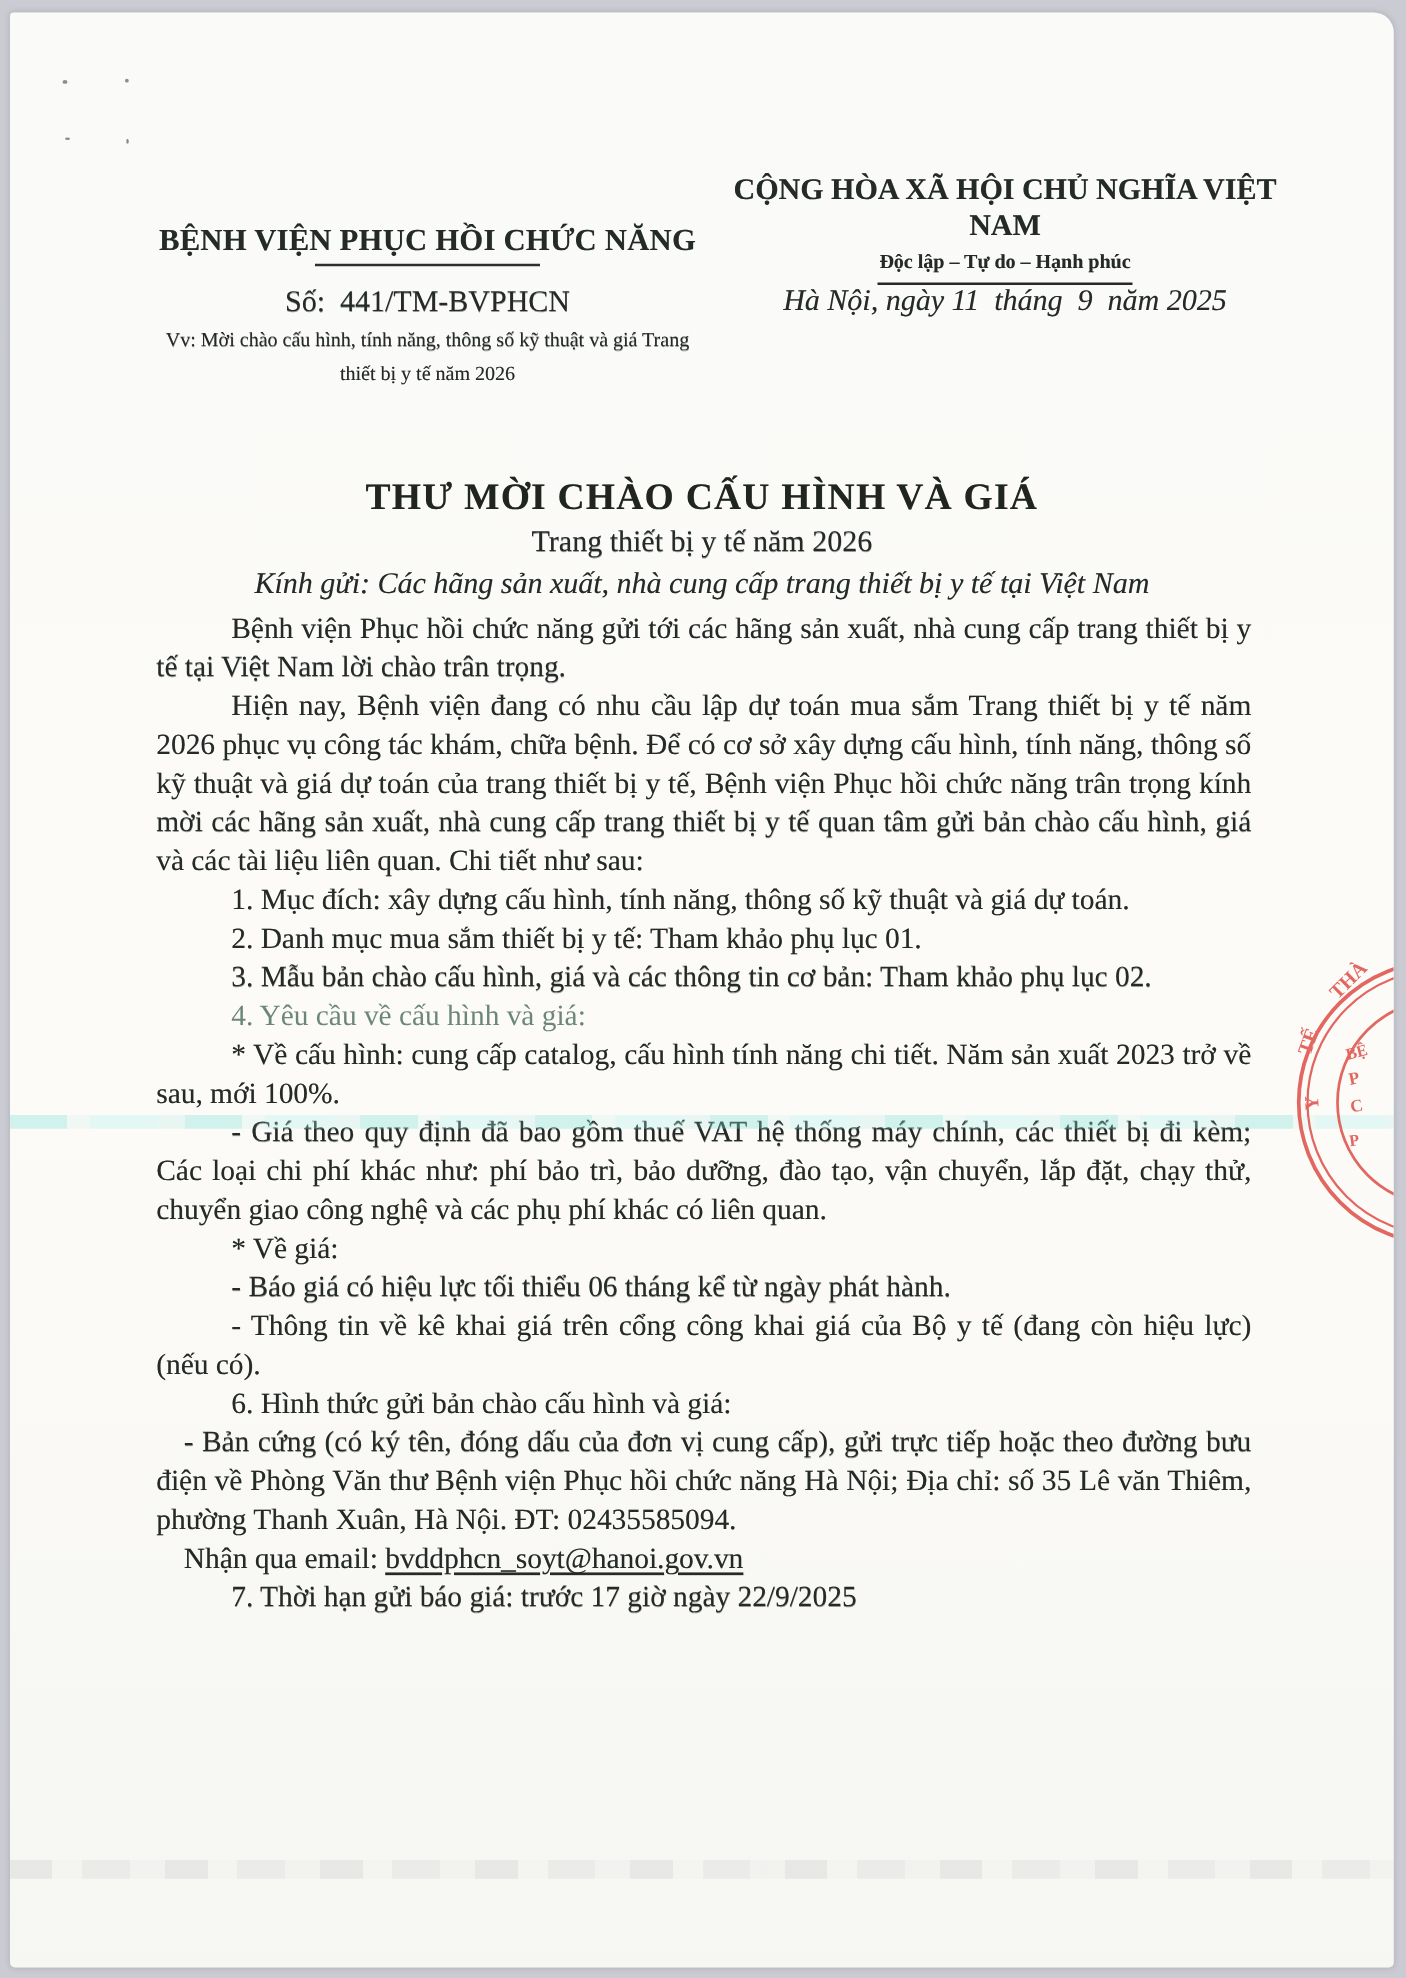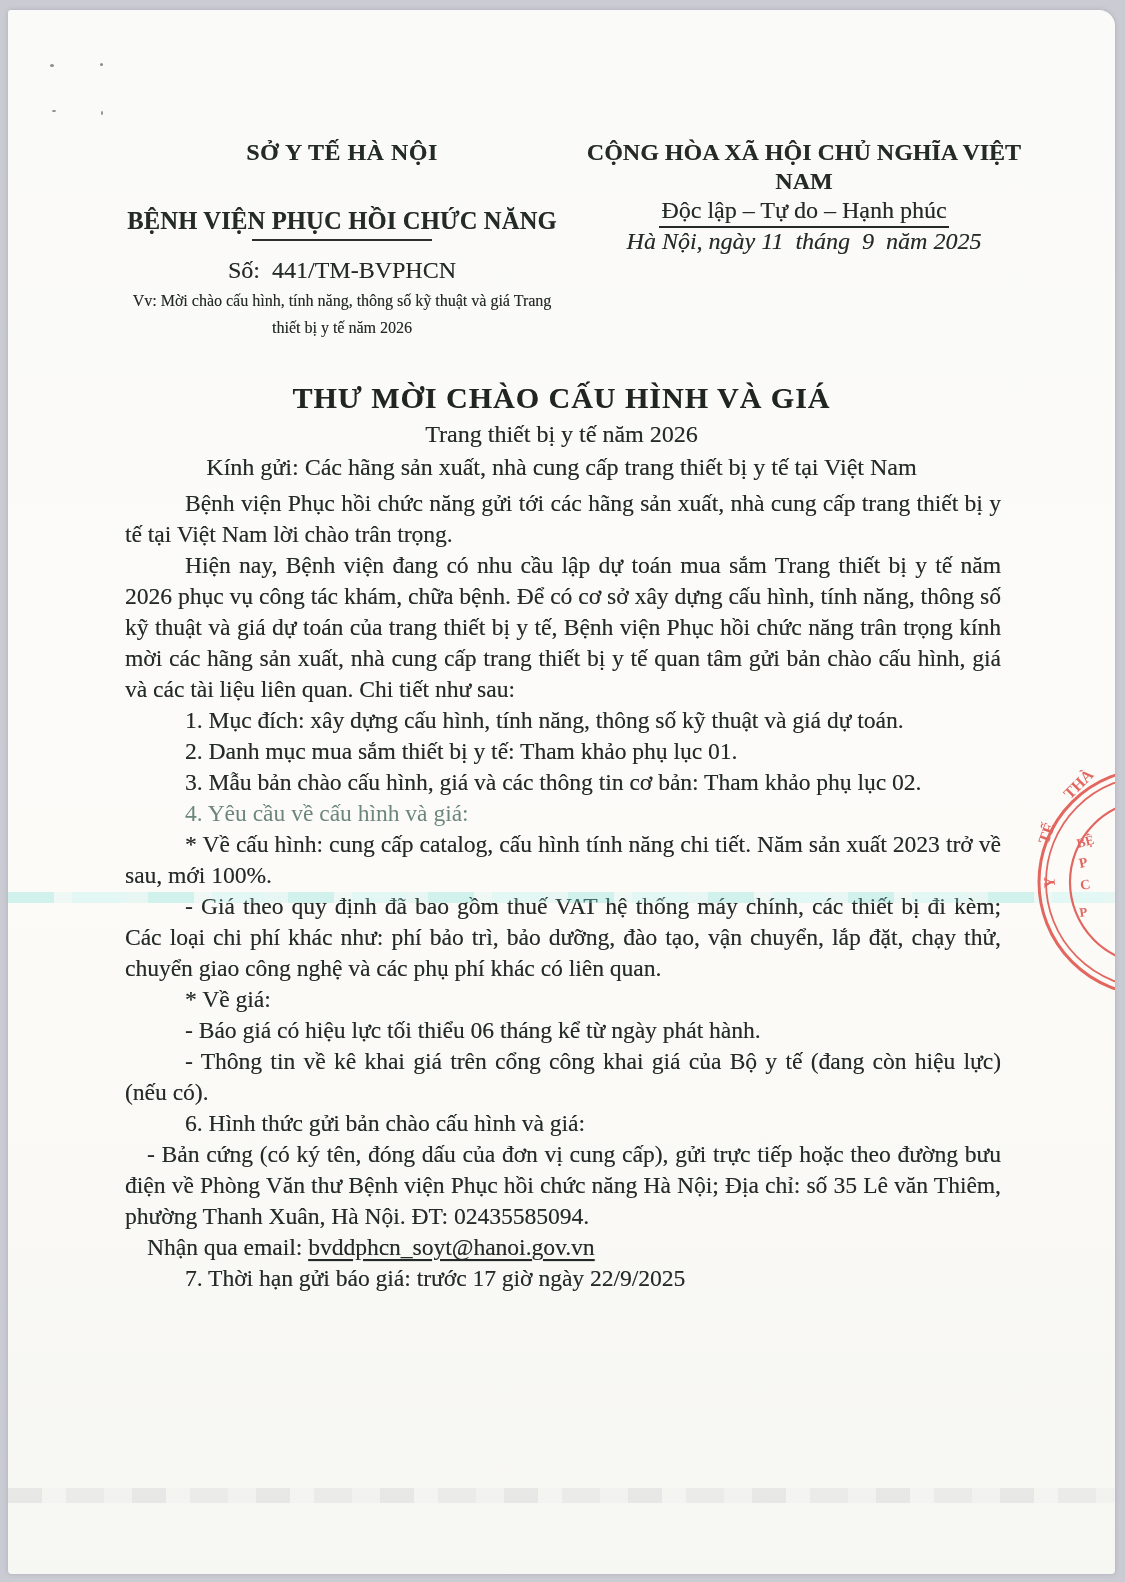--- a/index.html
+++ b/index.html
@@ -21,27 +21,27 @@
   
   .header{position:absolute;top:128px;left:0;right:0;}
   .header-left{position:absolute;left:118px;width:432px;text-align:center;}
   .header-right{position:absolute;left:552px;width:488px;text-align:center;}
   .org-parent{font-size:24px;font-weight:bold;line-height:28px;letter-spacing:.5px;}
   .org-name{font-size:24.5px;font-weight:bold;line-height:29px;letter-spacing:.2px;margin-top:40px;}
   .name-underline{width:180px;border-top:2px solid #2c2f2c;margin:4px auto 14px auto;height:0;}
   .doc-number{font-size:24px;line-height:30px;white-space:pre;}
   .subject{font-size:16px;line-height:27px;width:420px;margin:2px auto 0 auto;}
   .national-title{font-size:24px;font-weight:bold;line-height:29px;}
-  .motto{display:inline-block;font-size:24px;font-weight:normal;line-height:28px;border-bottom:2.5px solid #26292a;padding:0 2px 2px 2px;}
+  .motto{display:inline-block;font-size:16px;font-weight:bold;line-height:28px;border-bottom:2.5px solid #26292a;padding:0 2px 2px 2px;}
   .dateline{font-size:24px;font-style:italic;white-space:pre;}
   
   .title-block{position:absolute;top:370px;left:0;right:0;text-align:center;}
   .title{font-size:30px;font-weight:bold;letter-spacing:1px;line-height:36px;color:#20261f;}
   .subtitle{font-size:24px;line-height:30px;margin-top:3px;}
-  .recipient{font-size:24px;line-height:30px;margin-top:3px;}
+  .recipient{font-size:24px;line-height:30px;margin-top:3px;font-style:italic;}
   
   .body-text{position:absolute;top:478px;left:117px;width:876px;text-align:justify;}
   .p{margin:0;font-size:23.5px;line-height:31px;text-indent:60px;}
   .p.tight{text-indent:22px;}
   .p.faded{color:#5d7a6e;text-shadow:none;opacity:.9;}
   .email{text-decoration:underline;text-underline-offset:4px;}
   
   .speck{position:absolute;background:#8b8d90;border-radius:50%;}
   .band-cyan{
     position:absolute;left:0;right:0;top:882px;height:11px;pointer-events:none;
@@ -64,21 +64,20 @@
 
 <div class="page">
 
   <div class="speck" style="left:42px;top:54px;width:4px;height:3px;"></div>
   <div class="speck" style="left:92px;top:53px;width:3px;height:3px;"></div>
   <div class="speck" style="left:44px;top:100px;width:4px;height:2px;"></div>
   <div class="speck" style="left:93px;top:101px;width:2px;height:4px;"></div>
 
   <div class="header">
     <div class="header-left">
-      <div class="org-parent">SỞ Y TẾ HÀ NỘI</div>
       <div class="org-name">BỆNH VIỆN PHỤC HỒI CHỨC NĂNG</div>
       <div class="name-underline"></div>
       <div class="doc-number">Số:  441/TM-BVPHCN</div>
       <div class="subject">Vv: Mời chào cấu hình, tính năng, thông số kỹ thuật và giá Trang thiết bị y tế năm 2026</div>
     </div>
     <div class="header-right">
       <div class="national-title">CỘNG HÒA XÃ HỘI CHỦ NGHĨA VIỆT NAM</div>
       <div><span class="motto">Độc lập – Tự do – Hạnh phúc</span></div>
       <div class="dateline">Hà Nội, ngày 11  tháng  9  năm 2025</div>
     </div>

